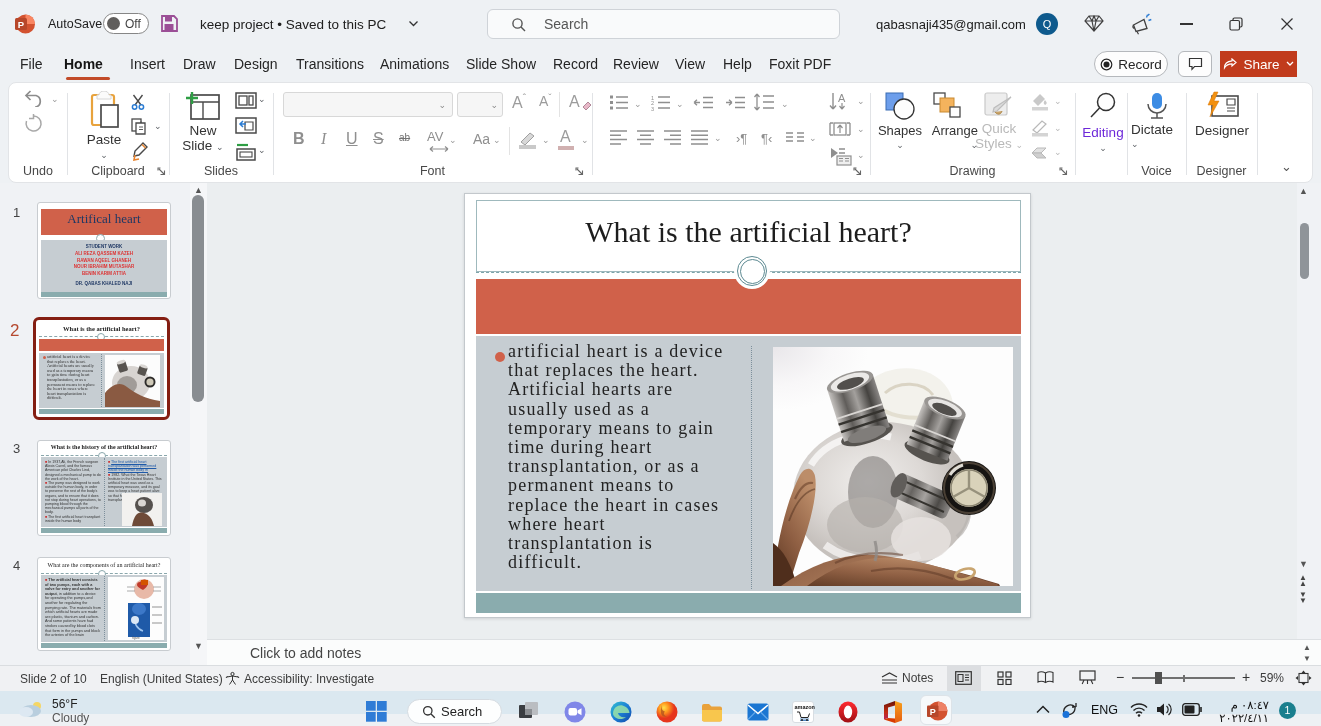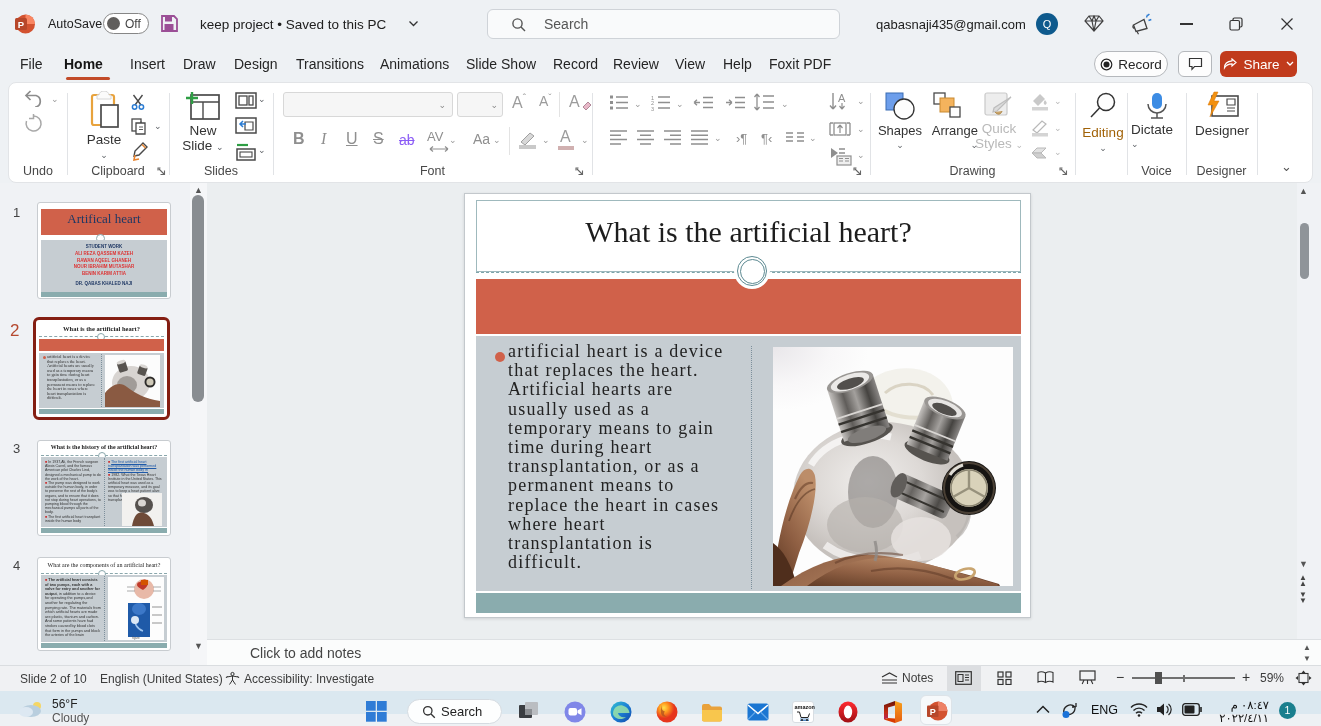--- a/index.html
+++ b/index.html
@@ -95,21 +95,21 @@
       </svg>
     <span style="font-size:13.5px">Record</span>
   </div>
 
   <div class="abs flex" style="left:1178px;top:3px;width:34px;height:26px;border:1px solid #b5b8bc;border-radius:6px;background:#fdfdfd;justify-content:center">
     <svg width="15" height="14" viewBox="0 0 15 14">
         <path d="M1.5 1.5 h12 v8 h-7 l-2.5 2.8 v-2.8 h-2.5 z" fill="none" stroke="#333" stroke-width="1.2"></path>
       </svg>
   </div>
 
-  <div class="abs flex" style="left:1220px;top:3px;width:77px;height:26px;border-radius:6px;background:#c13b1c;color:#fff;justify-content:center;gap:6px">
+  <div class="abs flex" style="left:1220px;top:3px;width:77px;height:26px;border-radius:0;background:#c13b1c;color:#fff;justify-content:center;gap:6px">
     <svg width="14" height="13" viewBox="0 0 14 13">
         <path d="M9 1 l4 3.5 -4 3.5 v-2.2 c-4 0-6 1.5-7.5 4 0-4 2-6.5 7.5-7 z" fill="none" stroke="#fff" stroke-width="1.2"></path>
       </svg>
     <span style="font-size:13.5px">Share</span>
     <svg width="8" height="6" viewBox="0 0 8 6">
         <path d="M1 1 l3 3 3-3" stroke="#fff" stroke-width="1.3" fill="none"></path>
       </svg>
   </div>
 </div>
 
@@ -206,21 +206,21 @@
   <div class="abs" style="left:530px;top:10px;font-size:14px;color:#9c9c9c">A<span style="font-size:10px;vertical-align:4px">ˇ</span></div>
   <div class="abs" style="left:550px;top:9px;width:1px;height:25px;background:#e3e3e3"></div>
   <div class="abs" style="left:560px;top:10px;font-size:16px;color:#9c9c9c">A</div>
   <svg class="abs" style="left:572px;top:18px" width="12" height="10" viewBox="0 0 12 10">
       <path d="M2 6 L7 1 l3 3 -5 5 z" fill="#e8b8c8" stroke="#b08898" stroke-width="1"></path>
     </svg>
   <div class="abs" style="left:284px;top:47px;font-size:16px;font-weight:bold;color:#8f8f8f">B</div>
   <div class="abs" style="left:312px;top:47px;font-size:16px;font-style:italic;color:#8f8f8f;font-family:'Liberation Serif',serif">I</div>
   <div class="abs" style="left:337px;top:47px;font-size:16px;text-decoration:underline;color:#8f8f8f">U</div>
   <div class="abs" style="left:364px;top:47px;font-size:16px;text-decoration:line-through;color:#8f8f8f">S</div>
-  <div class="abs" style="left:390px;top:49px;font-size:14px;text-decoration:line-through;color:#8b5cf6">ab</div>
+  <div class="abs" style="left:390px;top:49px;font-size:10px;text-decoration:line-through;color:#737373">ab</div>
   <div class="abs" style="left:418px;top:46px;font-size:13px;color:#8f8f8f">AV</div>
   <svg class="abs" style="left:419px;top:62px" width="22" height="8" viewBox="0 0 22 8">
       <path d="M2 4 h18 M2 4 l3-2.5 M2 4 l3 2.5 M20 4 l-3-2.5 M20 4 l-3 2.5" stroke="#8f8f8f" stroke-width="1.2" fill="none"></path>
     </svg>
   <div class="abs chev" style="left:440px;top:52px;color:#9a9a9a">⌄</div>
   <div class="abs" style="left:464px;top:48px;font-size:14px;color:#8f8f8f">Aa</div>
   <div class="abs chev" style="left:484px;top:52px;color:#9a9a9a">⌄</div>
   <div class="abs" style="left:500px;top:44px;width:1px;height:28px;background:#e3e3e3"></div>
   <svg class="abs" style="left:508px;top:47px" width="22" height="20" viewBox="0 0 22 20">
       <path d="M4 12 L13 3 l4 3 -9 9 z" fill="#d8d8d8" stroke="#a0a0a0" stroke-width="1"></path>
@@ -358,21 +358,21 @@
       <svg width="9" height="9" viewBox="0 0 9 9">
         <path d="M1 3.5 V1 h2.5 M2 2 L7.5 7.5 M7.5 3.5 V7.5 H3.5" fill="none" stroke="#666" stroke-width="1.1"></path>
       </svg>
     </div>
 
   <div class="abs" style="left:1070px;top:8px;width:48px;text-align:center">
     <svg style="margin:0 auto" width="30" height="30" viewBox="0 0 30 30">
         <circle cx="18" cy="11" r="8.5" fill="#fdfdfd" stroke="#333" stroke-width="1.5"></circle>
         <path d="M11.5 17 L3 26" stroke="#333" stroke-width="1.5"></path>
       </svg>
-    <div style="font-size:13.5px;color:#a16207;margin-top:4px">Editing</div>
+    <div style="font-size:13.5px;color:#6d28d9;margin-top:4px">Editing</div>
     <div class="chev" style="margin-top:3px">⌄</div>
   </div>
 
   <div class="abs" style="left:1122px;top:8px;width:52px;">
     <svg style="margin:0 auto" width="26" height="30" viewBox="0 0 26 30">
       <rect x="8" y="2" width="10" height="16" rx="5" fill="#3c8ce4"></rect>
       <path d="M4 13 a9 9 0 0 0 18 0" fill="none" stroke="#555" stroke-width="1.5"></path>
       <path d="M13 22 v5 M7 27 h12" stroke="#555" stroke-width="1.5"></path>
     </svg>
     <div style="font-size:13.5px;color:#333;margin-top:1px">Dictate</div>

